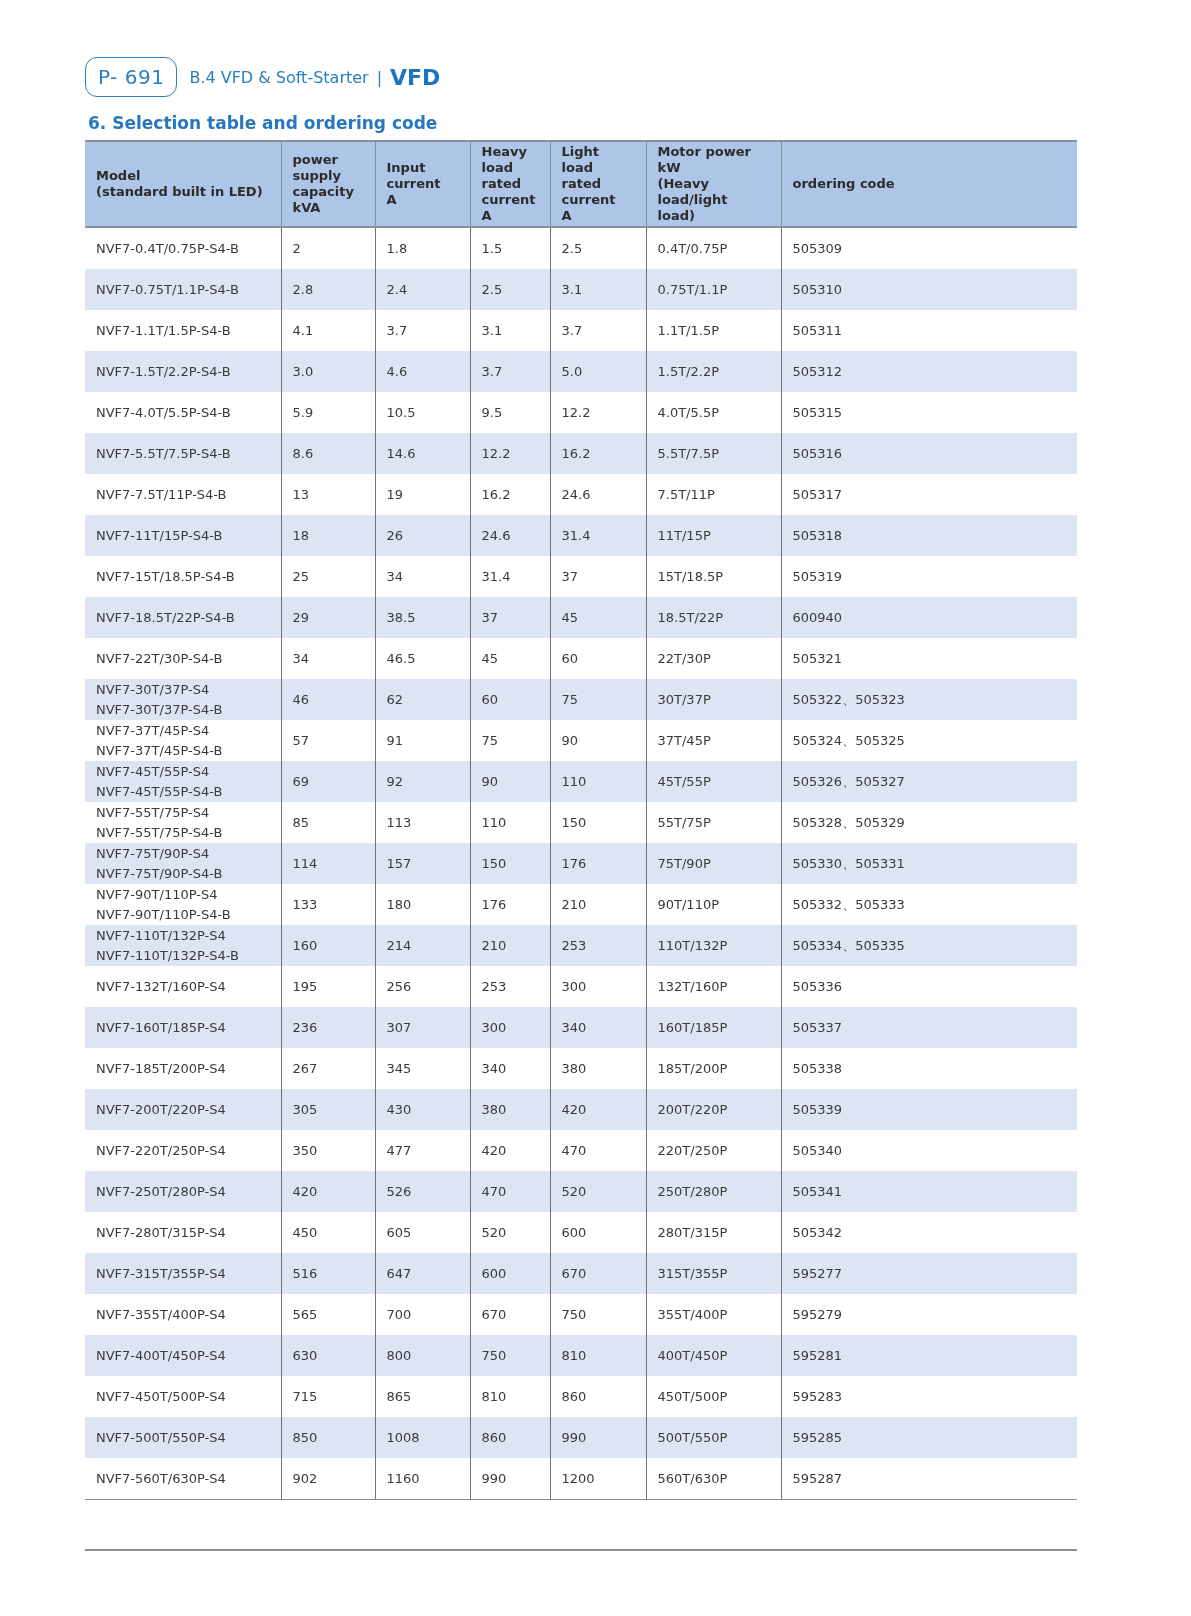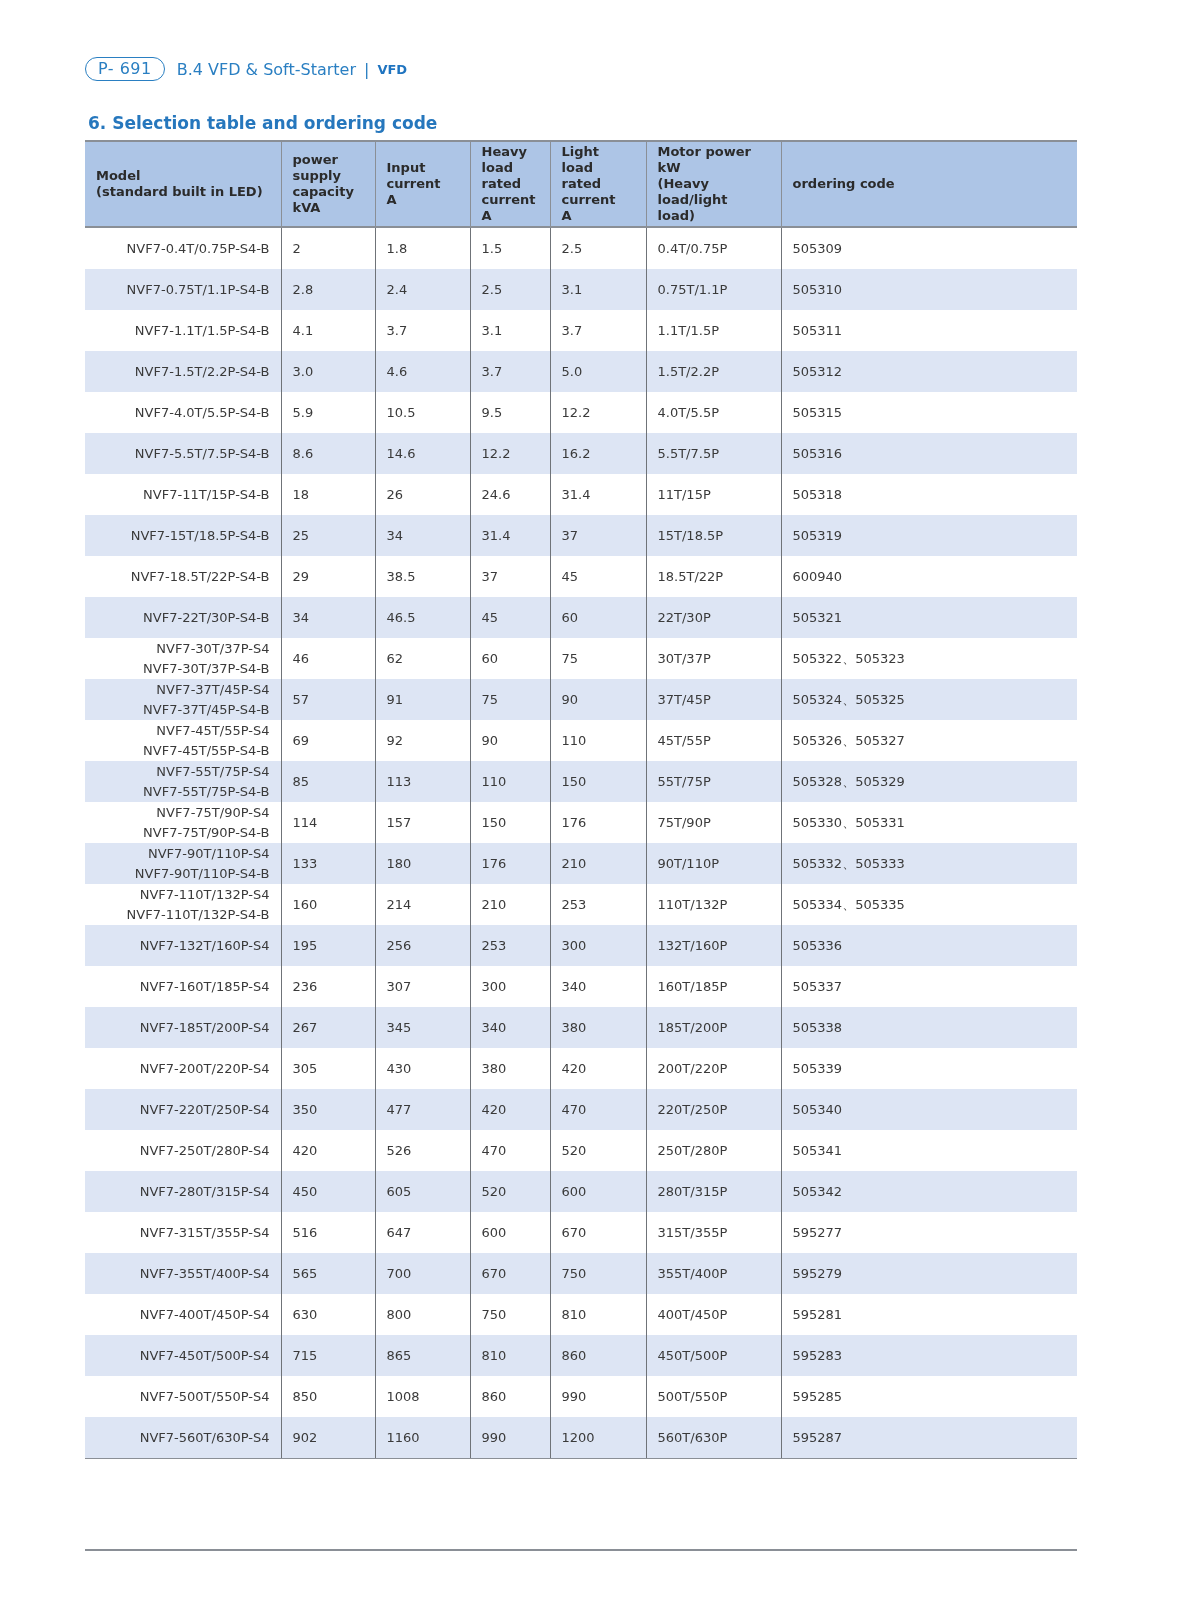--- a/index.html
+++ b/index.html
@@ -1,28 +1,28 @@
 <!DOCTYPE html>
 <html><head>
 <meta charset="utf-8">
 <style>
   html, body { margin: 0; padding: 0; background: #ffffff; }
   body { width: 1191px; height: 1616px; position: relative; font-family: "DejaVu Sans", "Liberation Sans", sans-serif; color: #333; overflow: hidden; }
   .page-header { position: absolute; left: 85px; top: 57px; display: flex; align-items: center; }
-  .page-badge { border: 1.5px solid #2a7fc2; border-radius: 12px; padding: 0 12px; height: 22px; line-height: 22px; font-size: 16px; color: #2a7fc2; letter-spacing: 0.5px; }
+  .page-badge { border: 1.5px solid #2a7fc2; border-radius: 12px; padding: 8px 12px; height: 22px; line-height: 22px; font-size: 20px; color: #2a7fc2; letter-spacing: 0.5px; }
   .crumb { margin-left: 12px; font-size: 16px; color: #2a7fc2; }
   .crumb-sep { margin: 0 8px; color: #2a7fc2; font-size: 16px; }
-  .crumb-bold { font-weight: bold; font-size: 13px; color: #1f74c0; }
+  .crumb-bold { font-weight: bold; font-size: 22px; color: #1f74c0; }
   .section-title { position: absolute; left: 88px; top: 113px; font-size: 17px; font-weight: bold; color: #2677bd; }
   table.sel { position: absolute; left: 85px; top: 140px; width: 992px; border-collapse: collapse; font-size: 13px; }
   table.sel thead tr { background: #adc5e6; border-top: 2px solid #8a8f96; border-bottom: 2px solid #8a8f96; }
   table.sel th { text-align: left; vertical-align: middle; font-weight: bold; color: #2b2b2b; font-size: 13px; line-height: 16px; padding: 2px 11px 2px 11px; height: 50px; border-left: 1px solid #8a8f96; }
   table.sel th:first-child { border-left: none; }
   table.sel td { height: 41px; padding: 0 11px; vertical-align: middle; color: #3a3a3a; font-size: 13px; line-height: 20px; border-left: 1px solid #6f7378; white-space: nowrap; }
-  table.sel td:first-child { border-left: none; text-align: right; }
+  table.sel td:first-child { border-left: none; }
   table.sel tbody tr:nth-child(even) { background: #dde5f4; }
   table.sel tbody tr:nth-child(odd) { background: #ffffff; }
   table.sel tbody tr:last-child td { border-bottom: 1px solid #8a8f96; }
   .table-bottom-rule { position: absolute; left: 85px; width: 992px; top: 1549px; height: 2px; background: #8a8f96; }
   .col-model { width: 196px; }
   .col-kva { width: 94px; }
   .col-in { width: 95px; }
   .col-heavy { width: 80px; }
   .col-light { width: 96px; }
   .col-motor { width: 135px; }
@@ -148,20 +148,31 @@
         </td>
         <td>8.6</td>
         <td>14.6</td>
         <td>12.2</td>
         <td>16.2</td>
         <td>5.5T/7.5P</td>
         <td>505316</td>
       </tr>
       <tr>
         <td>
+          <span class="model-line">NVF7-7.5T/11P-S4-B</span>
+        </td>
+        <td>13</td>
+        <td>19</td>
+        <td>16.2</td>
+        <td>24.6</td>
+        <td>7.5T/11P</td>
+        <td>505317</td>
+      </tr>
+      <tr>
+        <td>
           <span class="model-line">NVF7-11T/15P-S4-B</span>
         </td>
         <td>18</td>
         <td>26</td>
         <td>24.6</td>
         <td>31.4</td>
         <td>11T/15P</td>
         <td>505318</td>
       </tr>
       <tr>

